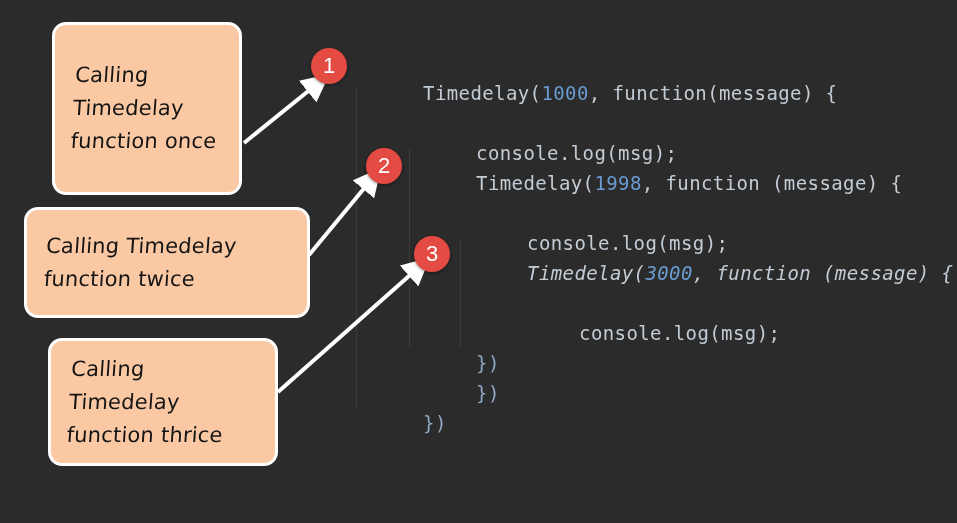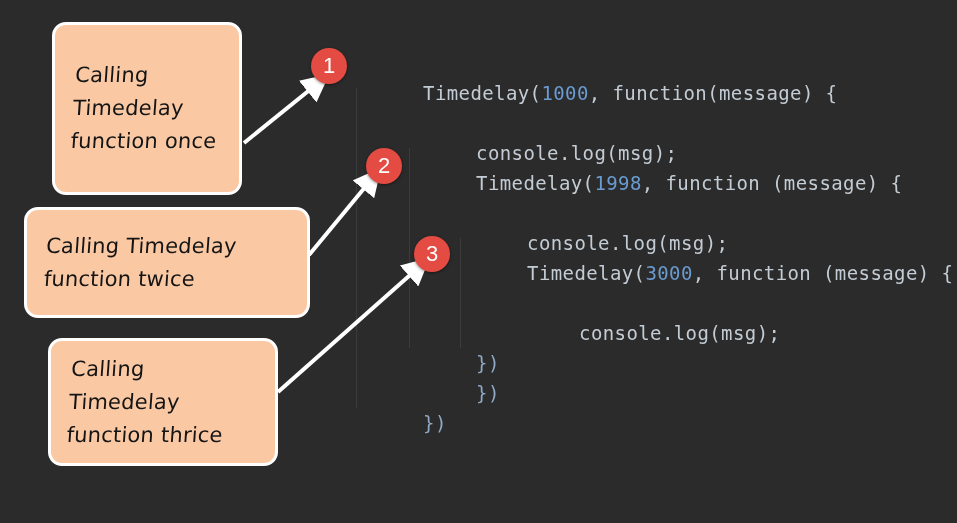--- a/index.html
+++ b/index.html
@@ -106,21 +106,21 @@
     </div>
 
     <div class="code-line" style="left:405px; top:150px;">
       <span class="tok-plain">Timedelay(</span><span class="tok-num">1998</span><span class="tok-plain">, function (message) {</span>
     </div>
 
     <div class="code-line" style="left:456px; top:210px;">
       <span class="tok-plain">console.log(msg);</span>
     </div>
 
-    <div class="code-line" style="left:456px; top:240px;">
+    <div class="code-line" style="left:456px; top:240px;font-style:italic;">
       <span class="tok-plain">Timedelay(</span><span class="tok-num">3000</span><span class="tok-plain">, function (message) {</span>
     </div>
 
     <div class="code-line" style="left:508px; top:300px;">
       <span class="tok-plain">console.log(msg);</span>
     </div>
 
     <div class="code-line tok-brace" style="left:405px; top:330px;">
       <span>})</span>
     </div>

